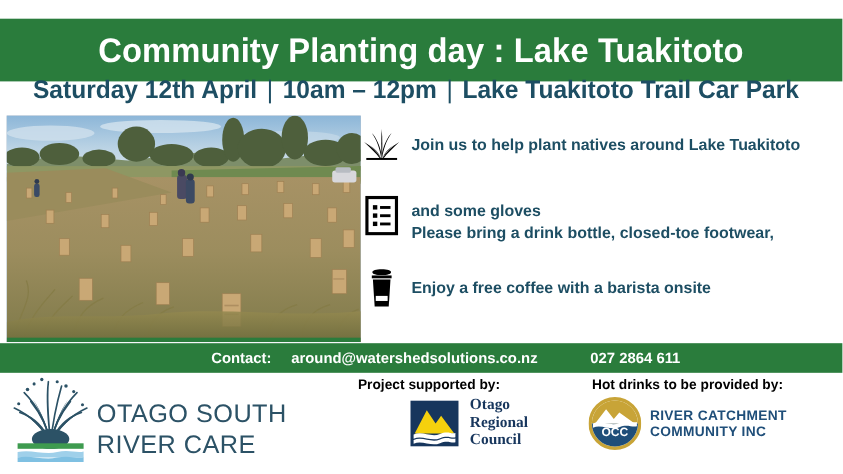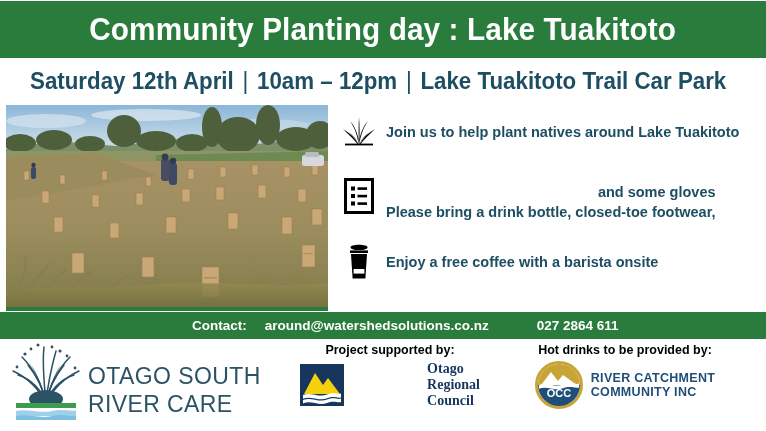--- a/index.html
+++ b/index.html
@@ -18,21 +18,21 @@
     width: 766px;
     height: 431px;
     background: #ffffff;
     box-sizing: border-box;
   }
 
   
   .header-band {
     position: absolute;
     left: 0;
-    top: 1px;
+    top: 17px;
     width: 766px;
     height: 57px;
     background: #2a7c3c;
     display: flex;
     align-items: center;
     justify-content: center;
   }
   .header-title {
     color: #ffffff;
     font-family: "Liberation Sans Narrow", "Liberation Sans", sans-serif;
@@ -73,24 +73,23 @@
     width: 322px;
     height: 206px;
     overflow: hidden;
     background: #9fb4c8;
   }
   .photo svg { display: block; }
 
   
   .info-col {
     position: absolute;
-    left: 332px;
+    left: 320px;
     top: 112px;
     width: 430px;
-    text-align: right;
   }
   .info-row {
     display: flex;
     align-items: flex-start;
     margin-bottom: 4px;
   }
   .info-icon {
     width: 54px;
     flex: 0 0 54px;
     display: flex;
@@ -176,21 +175,21 @@
     font-family: "Liberation Sans Narrow", "Liberation Sans", sans-serif;
     font-size: 12.5px;
     font-weight: 600;
     text-align: center;
     margin-bottom: 4px;
     white-space: nowrap;
   }
   .orc-logo {
     display: flex;
     align-items: center;
-    justify-content: space-between;
+    justify-content: flex-end;
   }
   .orc-mark { width: 44px; height: 42px; flex: 0 0 44px; }
   .orc-words {
     margin-left: 10px;
     color: #17365d;
     font-family: "Liberation Serif", serif;
     font-size: 14px;
     font-weight: 700;
     line-height: 16px;
   }

